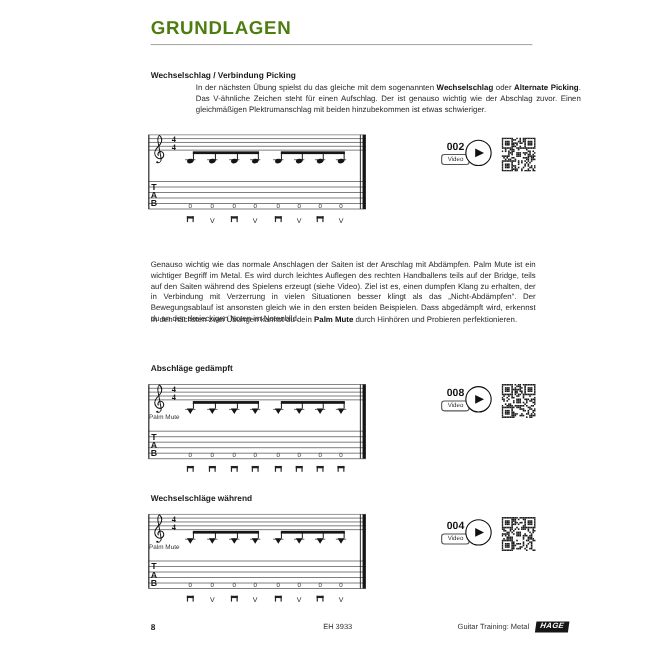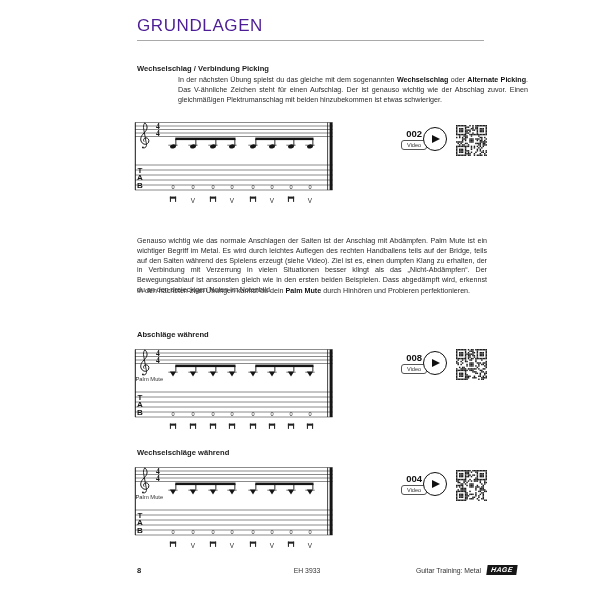--- a/index.html
+++ b/index.html
@@ -1,20 +1,20 @@
 <!DOCTYPE html>
 <html><head>
 <meta charset="utf-8">
 <style>
   html,body{margin:0;padding:0;background:#fff;}
   .page{position:relative;width:600px;height:600px;background:#ffffff;overflow:hidden;
         font-family:"Liberation Sans",sans-serif;color:#222;}
 
-  .page-title{position:absolute;left:137px;top:16px;font-size:17px;font-weight:400;
-              letter-spacing:.6px;color:#4c1d95;}
+  .page-title{position:absolute;left:137px;top:16px;font-size:17px;font-weight:700;
+              letter-spacing:.6px;color:#4d7c0f;}
   .title-rule{position:absolute;left:137px;top:40px;width:347px;height:1px;background:#a9a9a9;}
 
   .sec-heading{position:absolute;left:137px;font-size:7.6px;font-weight:bold;color:#1c1c1c;}
   .para{position:absolute;left:137px;width:350px;font-size:7.15px;line-height:9.7px;
         text-align:justify;color:#2a2a2a;}
   .para b{color:#111;}
 
   .system{position:absolute;left:133px;}
 
   .badge{position:absolute;left:401px;display:flex;align-items:flex-start;}
@@ -364,21 +364,21 @@
         <rect x="23.61904761904762" y="29.523809523809526" width="1.4466666666666668" height="1.4466666666666668" fill="#1b1b1b"></rect>
         <rect x="25.095238095238095" y="29.523809523809526" width="1.4466666666666668" height="1.4466666666666668" fill="#1b1b1b"></rect>
         <rect x="28.04761904761905" y="29.523809523809526" width="1.4466666666666668" height="1.4466666666666668" fill="#1b1b1b"></rect>
         <rect x="29.523809523809526" y="29.523809523809526" width="1.4466666666666668" height="1.4466666666666668" fill="#1b1b1b"></rect>
       </svg>
   </div>
 
   <p class="para" style="top:230px;">Genauso wichtig wie das normale Anschlagen der Saiten ist der Anschlag mit Abdämpfen. Palm Mute ist ein wichtiger Begriff im Metal. Es wird durch leichtes Auflegen des rechten Handballens teils auf der Bridge, teils auf den Saiten während des Spielens erzeugt (siehe Video). Ziel ist es, einen dumpfen Klang zu erhalten, der in Verbindung mit Verzerrung in vielen Situationen besser klingt als das „Nicht-Abdämpfen“. Der Bewegungsablauf ist ansonsten gleich wie in den ersten beiden Beispielen. Dass abgedämpft wird, erkennst du an den dreieckigen Noten im Notenbild.</p>
   <p class="para" style="top:280px;"><span>In den nächsten zwei Übungen kannst du dein </span><b>Palm Mute</b><span> durch Hinhören und Probieren perfektionieren.</span></p>
 
-  <div class="sec-heading" style="top:330px;">Abschläge während</div>
+  <div class="sec-heading" style="top:330px;">Abschläge gedämpft</div>
   <svg class="system" style="top:349px;" width="205" height="84" viewBox="0 0 205 84">
       <g>
         <line x1="2" y1="0.5" x2="199.6" y2="0.5" stroke="#2a2a2a" stroke-width="0.55"></line>
         <line x1="2" y1="4" x2="199.6" y2="4" stroke="#2a2a2a" stroke-width="0.55"></line>
         <line x1="2" y1="7.5" x2="199.6" y2="7.5" stroke="#2a2a2a" stroke-width="0.55"></line>
         <line x1="2" y1="11" x2="199.6" y2="11" stroke="#2a2a2a" stroke-width="0.55"></line>
         <line x1="2" y1="14.5" x2="199.6" y2="14.5" stroke="#2a2a2a" stroke-width="0.55"></line>
         <line x1="2" y1="43" x2="199.6" y2="43" stroke="#2a2a2a" stroke-width="0.55"></line>
         <line x1="2" y1="48" x2="199.6" y2="48" stroke="#2a2a2a" stroke-width="0.55"></line>
         <line x1="2" y1="53" x2="199.6" y2="53" stroke="#2a2a2a" stroke-width="0.55"></line>

